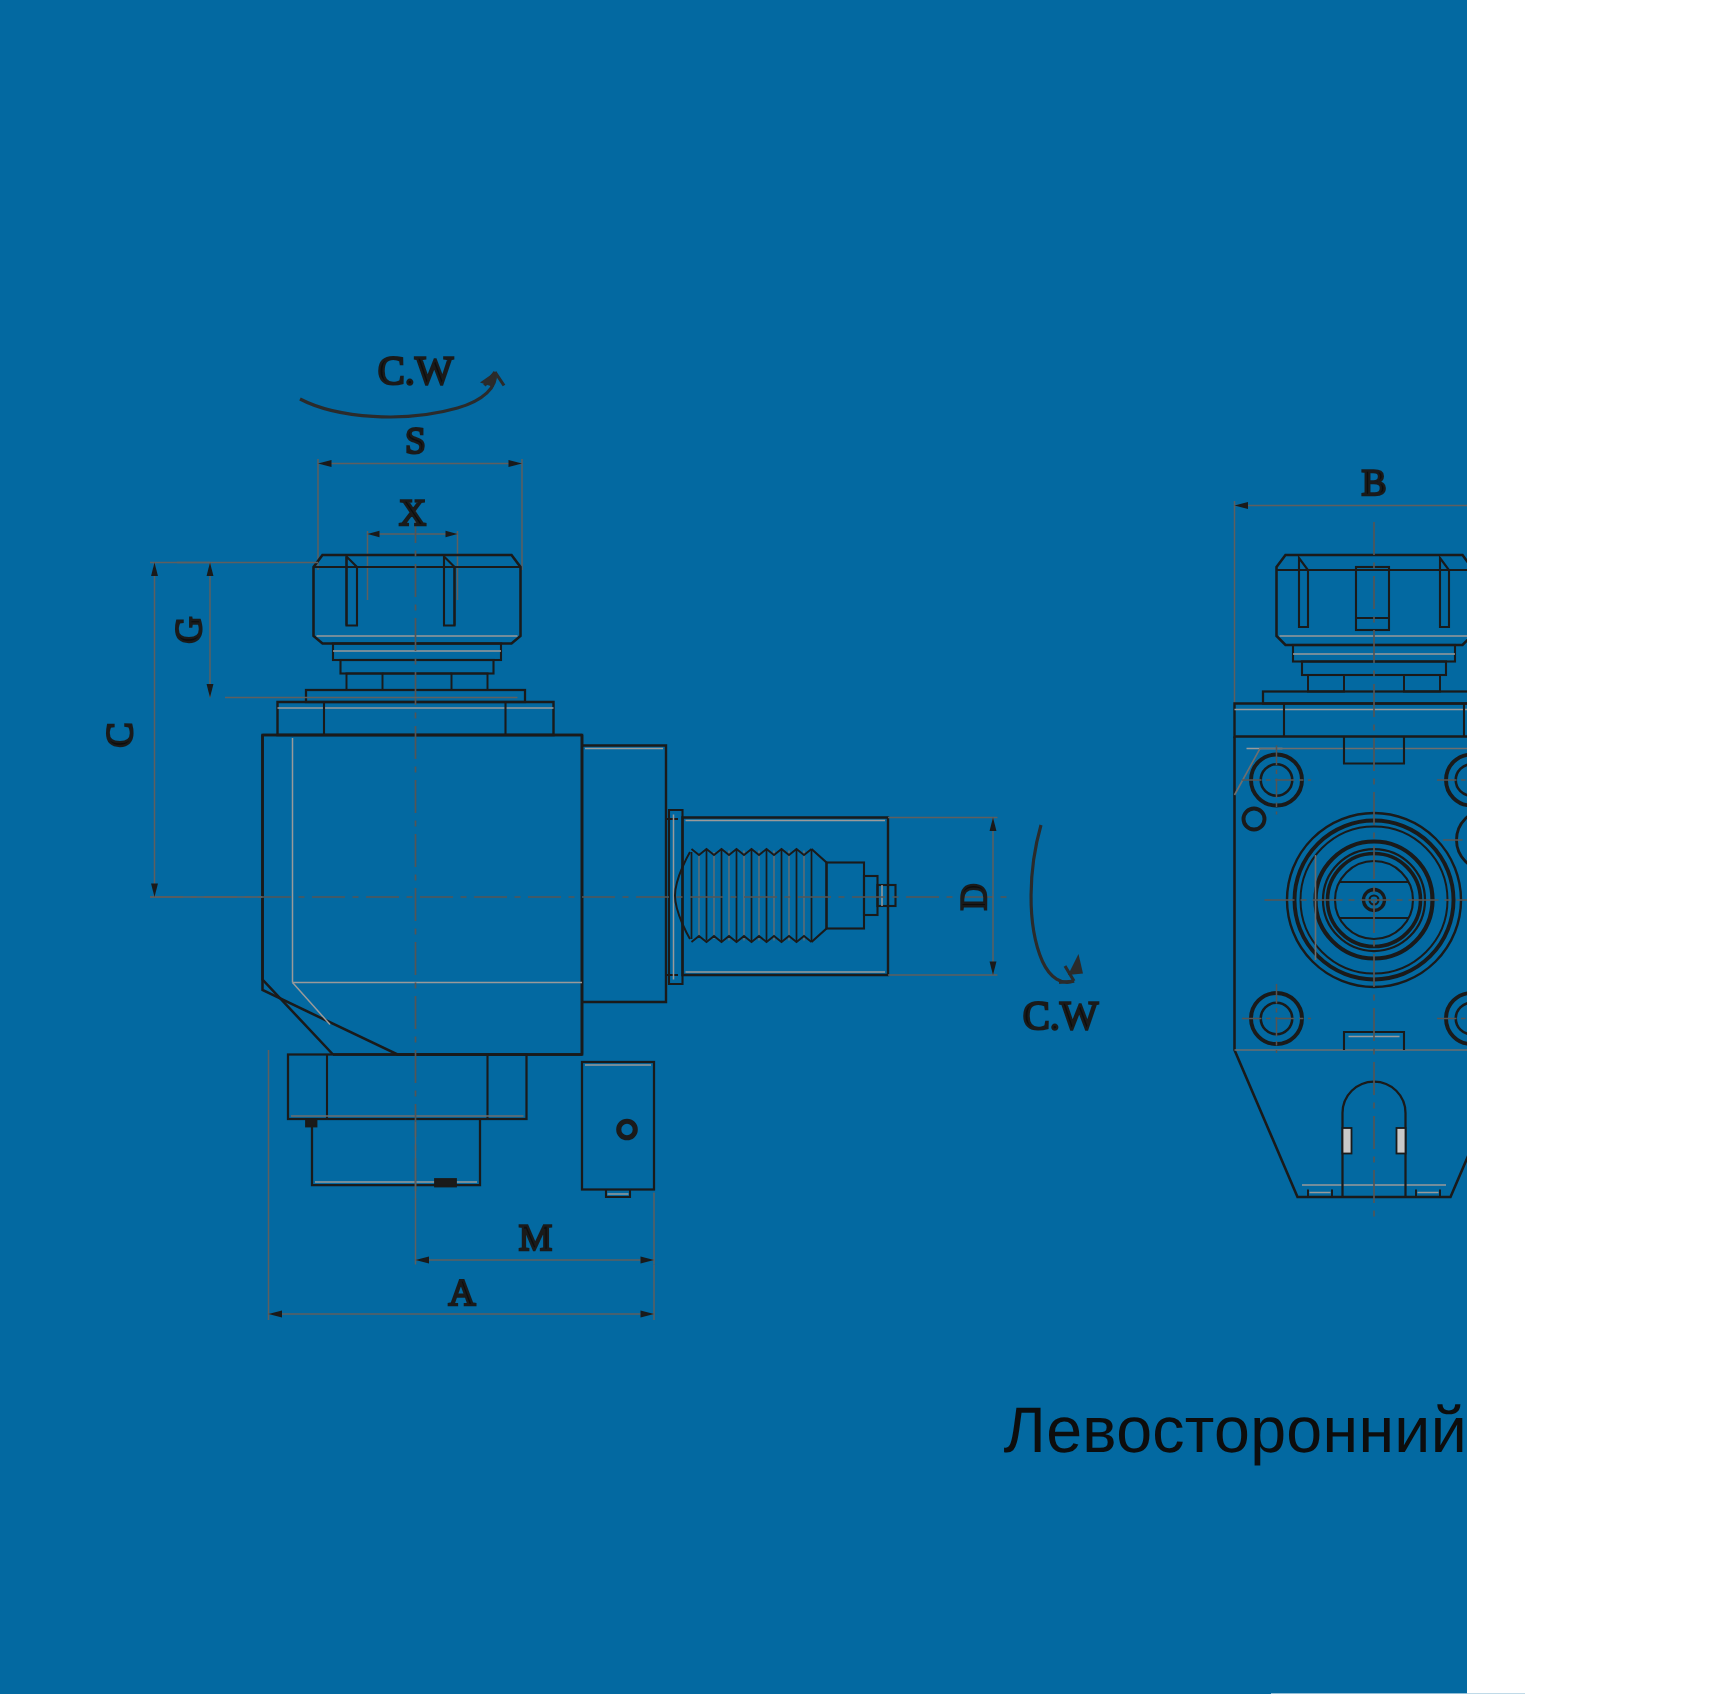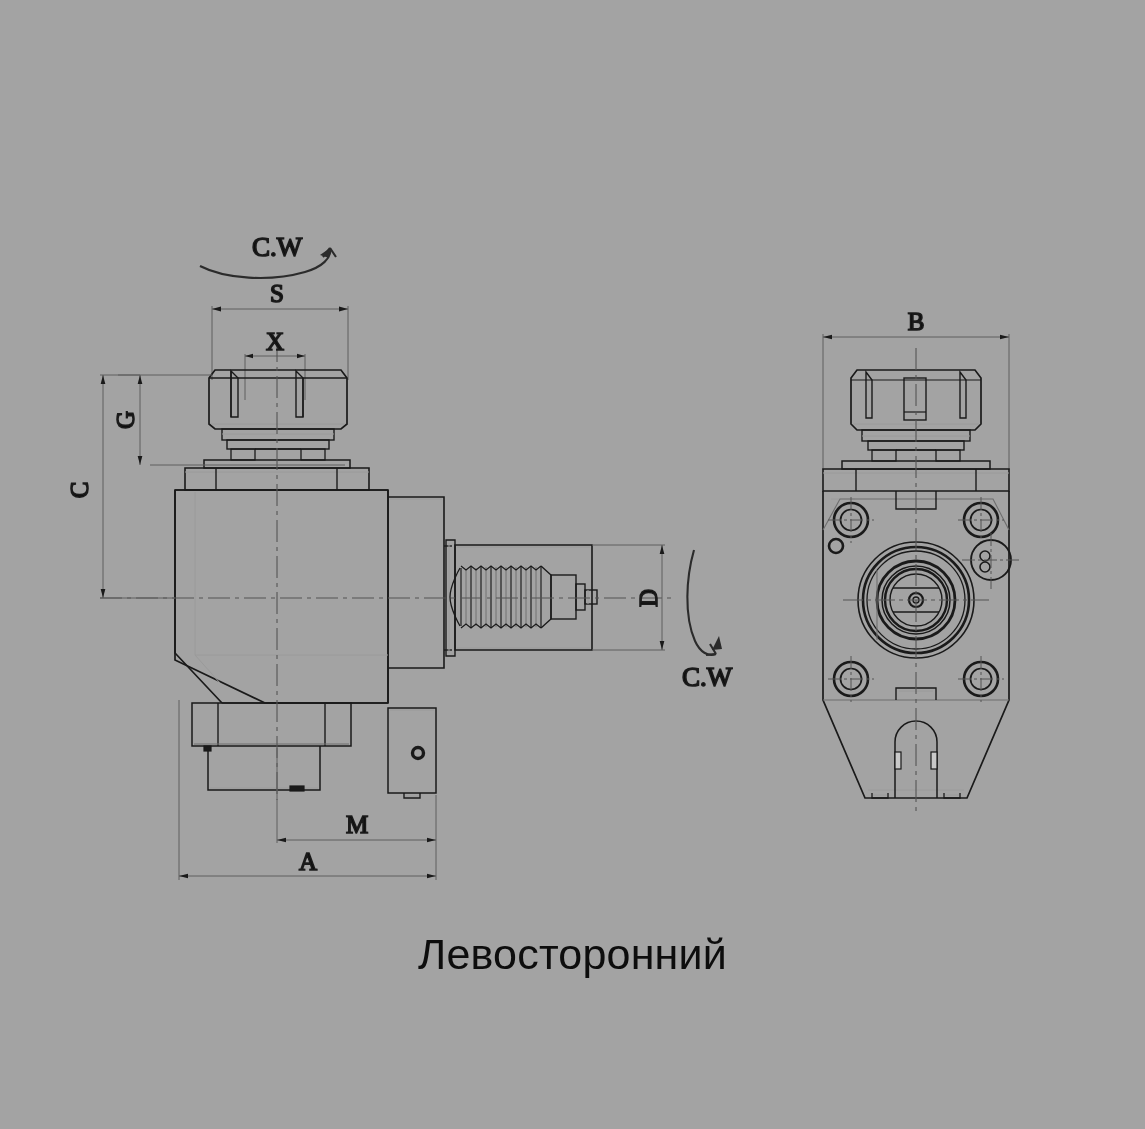--- a/index.html
+++ b/index.html
@@ -1,22 +1,22 @@
 <!DOCTYPE html>
 <html><head>
 <meta charset="utf-8">
 <style>
   html,body{margin:0;padding:0;background:#ffffff;}
   body{width:1145px;height:1129px;font-family:"Liberation Serif",serif;}
-  #stage{position:relative;width:1145px;height:1129px;overflow:hidden;background:#a3a3a3;}
+  #stage{position:relative;width:978px;height:1129px;overflow:hidden;background:#0369a1;}
   svg{display:block;}
   .caption{
     position:absolute;
     left:0;right:0;
-    text-align:center;
+    text-align:right;
     font-family:"Liberation Sans",sans-serif;
     font-size:43px;
     color:#0d0d0d;
     letter-spacing:0.2px;
   }
 </style>
 </head>
 <body>
 
 <div id="stage">

